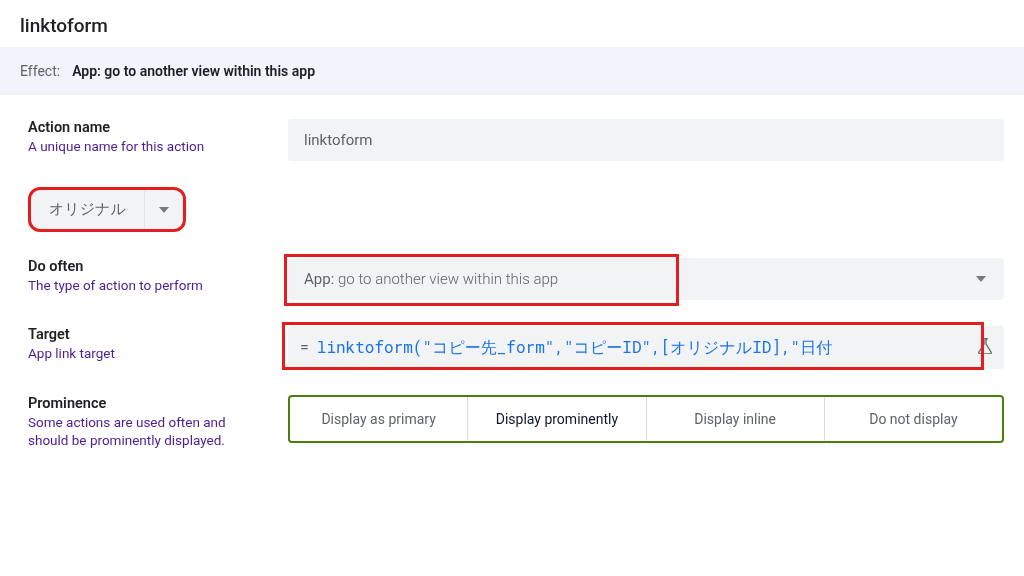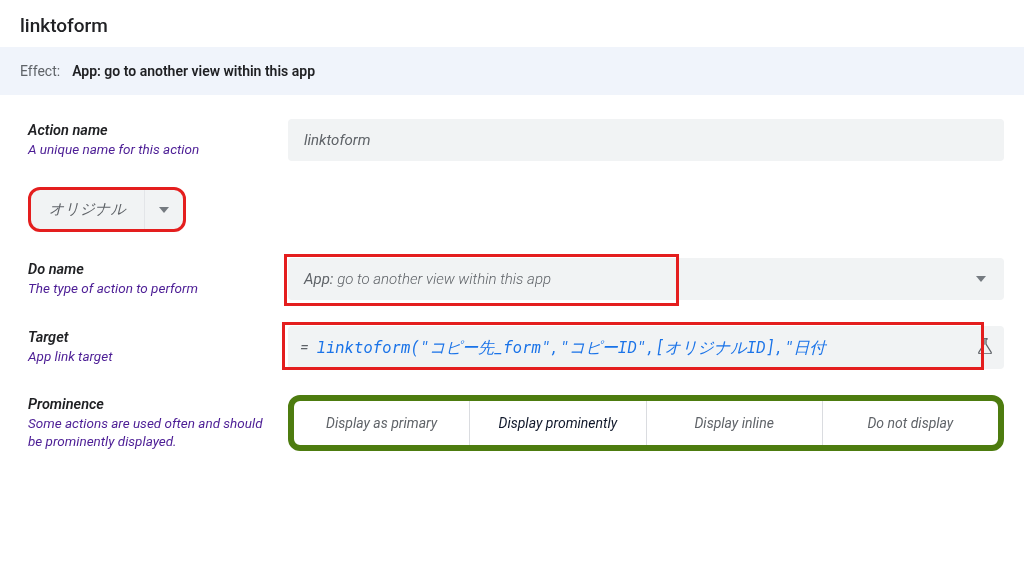--- a/index.html
+++ b/index.html
@@ -26,23 +26,22 @@
   }
   .effect-bar .value {
     font-weight: 600;
     color: #202124;
   }
   .content {
     padding: 24px 20px 0 28px;
   }
   .row {
     display: flex;
-    align-items: center;
+    align-items: flex-start;
     margin-bottom: 26px;
-    font-style: italic;
   }
   .label-col {
     width: 260px;
     padding-right: 20px;
   }
   .label-col .field-label {
     font-weight: 600;
     color: #202124;
     font-size: 14.5px;
   }
@@ -142,22 +141,22 @@
   .flask {
     color: #5f6368;
     font-size: 14px;
   }
   .expr-wrap .highlight-overlay {
     left: -6px; top: -4px; right: 20px; height: 48px;
   }
   .seg-group {
     display: flex;
     width: 100%;
-    border: 6px solid #4d7c0f;
-    border-radius: 12px;
+    border: 2px solid #4d7c0f;
+    border-radius: 4px;
     overflow: hidden;
   }
   .seg-btn {
     flex: 1;
     text-align: center;
     padding: 14px 6px;
     font-size: 14px;
     color: #5f6368;
     cursor: pointer;
     border-right: 1px solid #dadce0;
@@ -193,21 +192,21 @@
         <div class="select-value">オリジナル</div>
         <div class="select-arrow-cell">
           <div class="chev-down"></div>
         </div>
       </div>
     </div>
   </div>
 
   <div class="row">
     <div class="label-col">
-      <div class="field-label">Do name</div>
+      <div class="field-label">Do often</div>
       <div class="field-desc">The type of action to perform</div>
     </div>
     <div class="input-col">
       <div class="do-this-wrap">
         <div class="full-select">
           <div class="inner">
             <span>App:</span>
             <span class="light">go to another view within this app</span>
           </div>
           <div class="arrow-abs">

